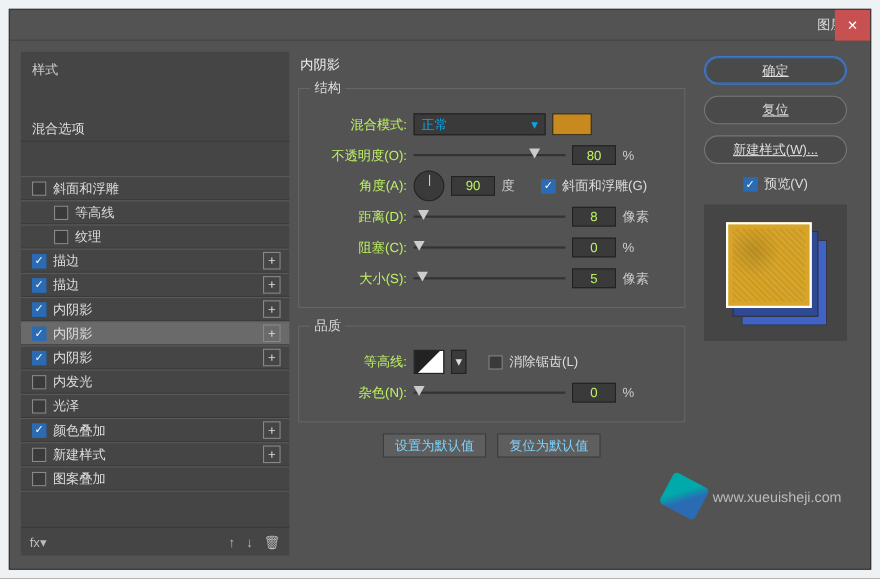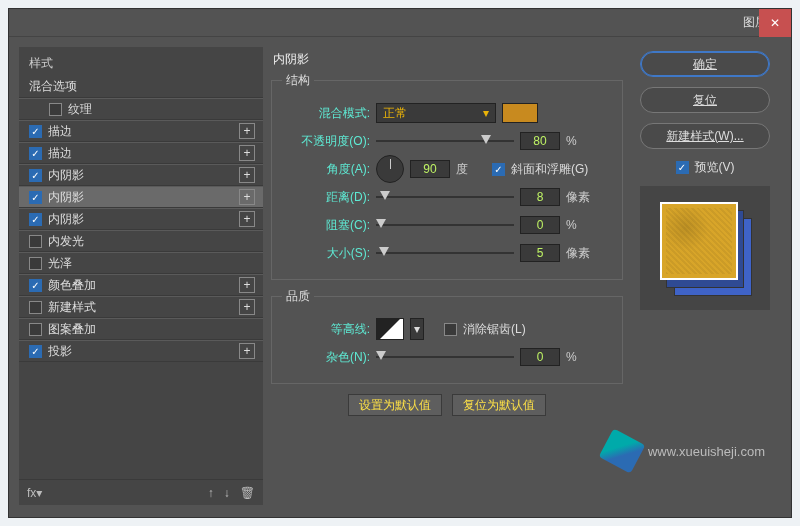--- a/index.html
+++ b/index.html
@@ -1,53 +1,53 @@
 <!DOCTYPE html>
 <html><head>
 <meta charset="utf-8">
 <style>
 * { margin: 0; padding: 0; box-sizing: border-box; font-family: "Microsoft YaHei", sans-serif; font-size: 12px; }
 body { background: #eef2f5; display: flex; justify-content: center; padding: 8px; }
 .dialog { width: 800px; height: 510px; background: #535353; border: 1px solid #333; }
 .titlebar { height: 28px; background: #535353; display: flex; align-items: center; justify-content: flex-end; position: relative; color: #ddd; border-bottom: 1px solid #444; }
 .close-btn { position: absolute; right: 0; top: 0; width: 32px; height: 28px; background: #c75050; color: #fff; display: flex; align-items: center; justify-content: center; cursor: pointer; }
 .body { display: flex; height: calc(100% - 28px); padding: 10px 12px 12px 10px; gap: 4px; }
-.left { width: 244px; background: #454545; display: flex; flex-direction: column; }
+.left { width: 244px; background: #454545; display: flex; flex-direction: column; gap: 31px; }
 .left-head { padding: 8px 10px 4px; color: #ccc; }
 .left-sub { padding: 4px 10px; color: #ccc; border-top: 1px solid #3a3a3a; }
 .style-list { flex: 1; overflow: auto; }
 .row { display: flex; align-items: center; height: 22px; padding: 0 8px 0 10px; color: #ddd; gap: 6px; border-top: 1px solid #5a5a5a; border-bottom: 1px solid #3a3a3a; }
 .row.selected { background: #6a6a6a; }
 .row .indent { width: 14px; }
 .row .spacer { flex: 1; }
 .chk { width: 13px; height: 13px; border: 1px solid #888; background: #3a3a3a; display: inline-flex; align-items: center; justify-content: center; font-size: 10px; color: #fff; }
 .chk.on { background: #2b6bb3; border-color: #2b6bb3; }
 .addbtn { width: 16px; height: 16px; border: 1px solid #888; color: #ddd; display: inline-flex; align-items: center; justify-content: center; cursor: pointer; }
 .left-foot { height: 26px; border-top: 1px solid #3a3a3a; display: flex; align-items: center; gap: 10px; padding: 0 8px; color: #bbb; }
 .left-foot .grow { flex: 1; }
 .left-foot span { cursor: pointer; }
 
 .middle { flex: 1; display: flex; flex-direction: column; color: #ddd; }
 .mid-title { padding: 4px 6px 2px; color: #eee; }
 fieldset { border: 1px solid #666; margin: 2px 4px 6px 4px; padding: 8px 10px 10px; }
 legend { color: #ddd; padding: 0 4px; }
 .field { display: flex; align-items: center; height: 24px; gap: 6px; margin: 4px 0; }
-.lbl { width: 88px; text-align: right; color: #5eead4; }
-.select { width: 120px; height: 20px; background: #3a3a3a; border: 1px solid #222; color: #eab308; display: flex; align-items: center; padding: 0 6px; justify-content: space-between; cursor: pointer; }
+.lbl { width: 88px; text-align: right; color: #bef264; }
+.select { width: 120px; height: 20px; background: #3a3a3a; border: 1px solid #222; color: #0ea5e9; display: flex; align-items: center; padding: 0 6px; justify-content: space-between; cursor: pointer; }
 .swatch { width: 36px; height: 20px; background: #c88a1f; border: 1px solid #222; cursor: pointer; }
 .slider { position: relative; width: 138px; height: 14px; }
 .slider .track { position: absolute; top: 6px; left: 0; right: 0; height: 2px; background: #333; }
 .slider .thumb { position: absolute; top: 1px; width: 0; height: 0; border-left: 5px solid transparent; border-right: 5px solid transparent; border-top: 9px solid #ccc; cursor: pointer; }
 .numbox { width: 40px; height: 18px; background: #3a3a3a; border: 1px solid #222; color: #bef264; text-align: center; display: inline-flex; align-items: center; justify-content: center; }
 .unit { color: #ccc; width: 30px; }
 .angle-dial { width: 28px; height: 28px; border-radius: 50%; background: #3a3a3a; border: 1px solid #222; position: relative; cursor: pointer; }
 .angle-dial .hand { position: absolute; left: 50%; top: 50%; width: 10px; height: 1px; background: #ccc; transform-origin: 0 0; transform: rotate(-90deg); }
 .contour { width: 28px; height: 22px; background: linear-gradient(135deg,#222 0 49%,#fff 51% 100%); border: 1px solid #222; cursor: pointer; }
 .drop { width: 14px; text-align: center; cursor: pointer; background:#3a3a3a; border:1px solid #222; height:22px; line-height:20px; }
-.btn-flat { background: #5e5e5e; border: 1px solid #3a3a3a; color: #fde047; height: 22px; padding: 0 10px; cursor: pointer; }
+.btn-flat { background: #5e5e5e; border: 1px solid #3a3a3a; color: #7dd3fc; height: 22px; padding: 0 10px; cursor: pointer; }
 .mid-buttons { display: flex; gap: 10px; justify-content: center; margin-top: 4px; }
 
 .right { width: 148px; display: flex; flex-direction: column; align-items: center; gap: 10px; padding: 4px 0; }
 .pill { width: 130px; height: 26px; border-radius: 13px; border: 1px solid #777; background: #4a4a4a; color: #ddd; display: flex; align-items: center; justify-content: center; cursor: pointer; text-decoration: underline; }
 .pill.primary { border-color: #3f78c7; box-shadow: 0 0 0 1px #3f78c7 inset; }
 .preview-chk { display: flex; align-items: center; gap: 6px; color: #ddd; }
 .preview-box { width: 130px; height: 124px; background: #454545; display: flex; align-items: center; justify-content: center; position: relative; }
 .stk { position: absolute; border: 1px solid #333; }
 .stk1 { width: 78px; height: 78px; background: #3f63c7; right: 18px; bottom: 14px; }
 .stk2 { width: 78px; height: 78px; background: #2f4a93; right: 26px; bottom: 22px; }
@@ -72,20 +72,31 @@
 
   <div class="body" style="position:relative;">
 
     <div class="left">
       <div class="left-head">样式</div>
       <div class="left-sub row" style="border-top:none;text-align:center;">
         <span>混合选项</span>
       </div>
       <div class="style-list" id="style-list">
           <div class="row">
+            <span class="chk"></span>
+            <span>斜面和浮雕</span>
+            <span class="spacer"></span>
+          </div>
+          <div class="row">
+            <span class="indent"></span>
+            <span class="chk"></span>
+            <span>等高线</span>
+            <span class="spacer"></span>
+          </div>
+          <div class="row">
             <span class="indent"></span>
             <span class="chk"></span>
             <span>纹理</span>
             <span class="spacer"></span>
           </div>
           <div class="row">
             <span class="chk on">✓</span>
             <span>描边</span>
             <span class="spacer"></span>
             <span class="addbtn">+</span>

